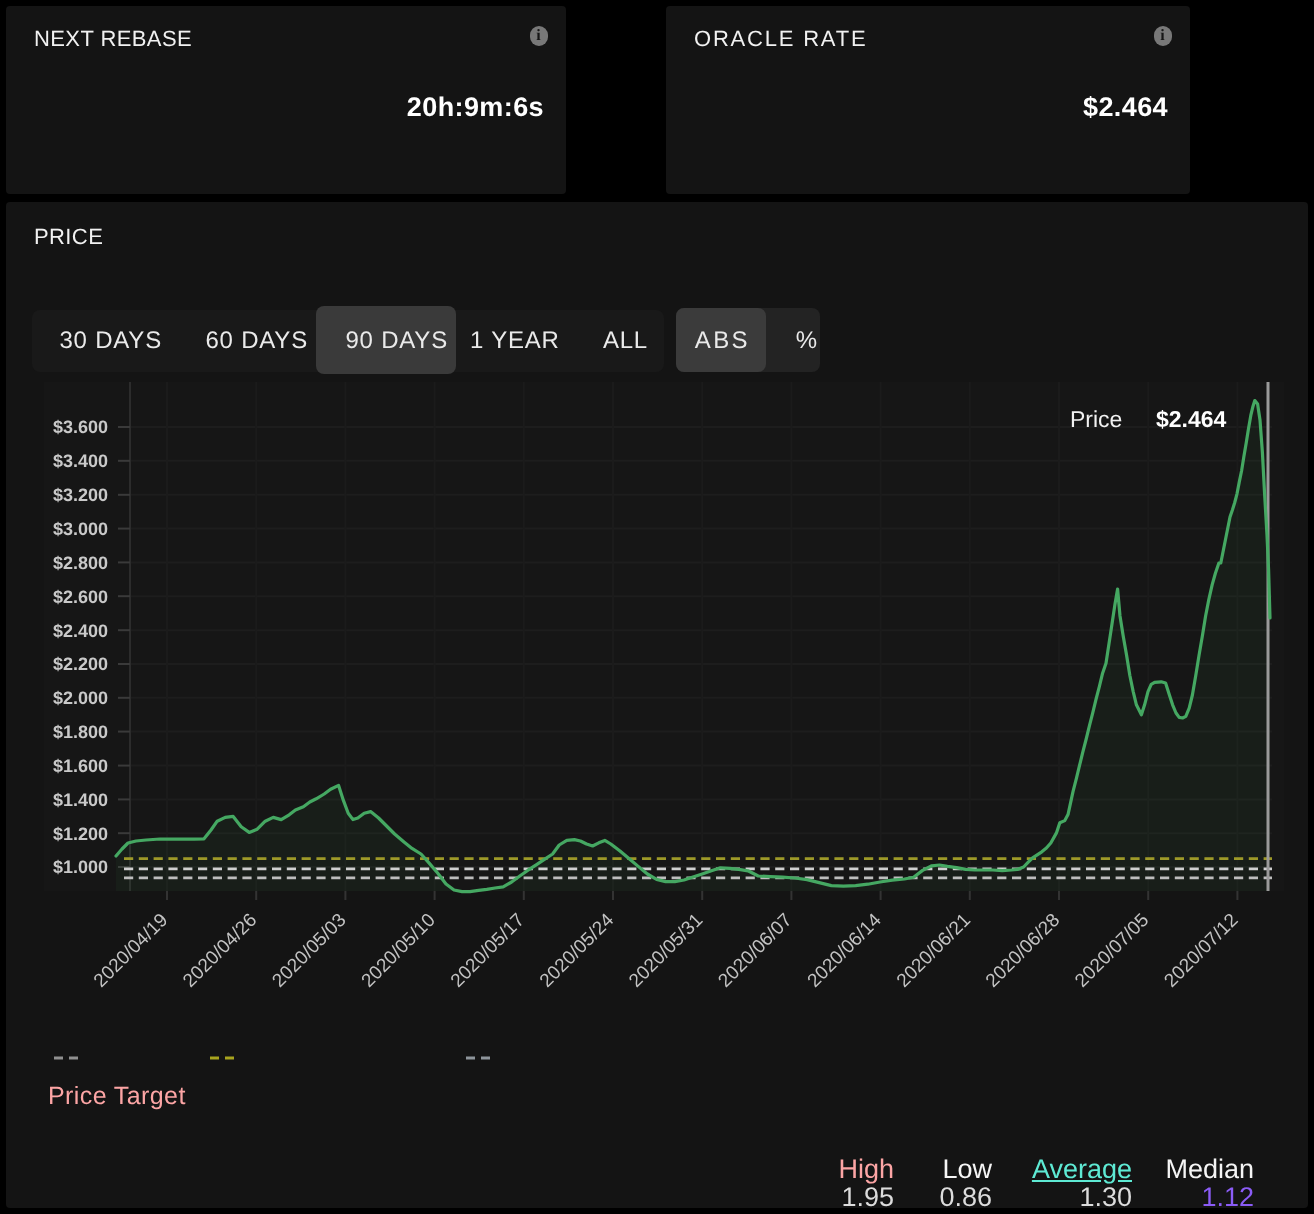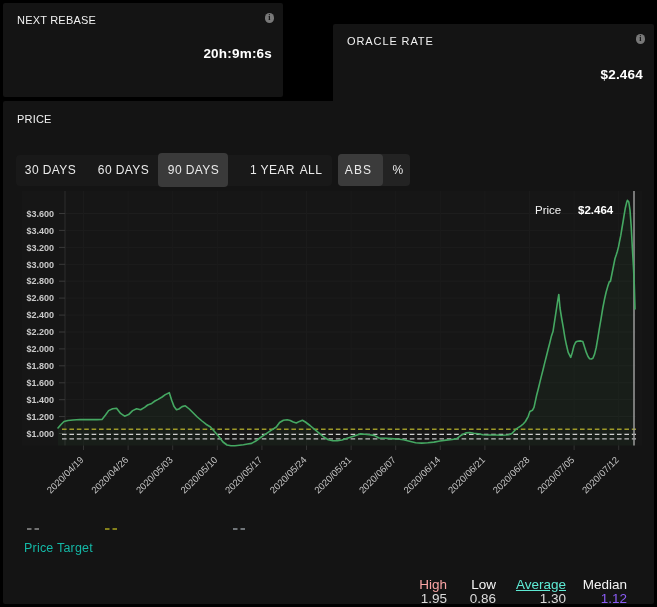--- a/index.html
+++ b/index.html
@@ -1,53 +1,53 @@
 <!DOCTYPE html>
 <html><head>
 <meta charset="utf-8">
 <style>
 html,body{margin:0;padding:0;background:#000;font-family:"Liberation Sans",sans-serif;}
 #stage{position:relative;width:657px;height:607px;background:#000;overflow:hidden;}
 .card{position:absolute;background:#141414;border-radius:2px;}
 .ctitle{position:absolute;left:14px;top:11px;font-size:11px;letter-spacing:.2px;color:#f1f1f1;}
 .cvalue{position:absolute;right:11px;top:42.5px;font-size:13.5px;font-weight:bold;color:#fff;letter-spacing:.2px;}
 .info{position:absolute;right:9px;top:10px;width:9.5px;height:9.5px;border-radius:50%;background:#787878;color:#161616;font-size:8px;font-weight:bold;text-align:center;line-height:9.5px;font-family:"Liberation Serif",serif;}
-.tab{position:absolute;font-size:12px;color:#eaeaea;letter-spacing:.4px;white-space:nowrap;text-align:center;}
-.legend-label{position:absolute;font-size:12.5px;color:#14b8a6;white-space:nowrap;letter-spacing:.2px;text-align:right;}
+.tab{position:absolute;font-size:12px;color:#eaeaea;letter-spacing:.4px;white-space:nowrap;text-align:right;}
+.legend-label{position:absolute;font-size:12.5px;color:#fca5a5;white-space:nowrap;letter-spacing:.2px;text-align:right;}
 .stat{position:absolute;font-size:13.5px;text-align:right;white-space:nowrap;}
 </style>
 </head>
 <body>
 <div id="stage">
 
   <div class="card" style="left:3px;top:3px;width:280px;height:94px;">
     <div class="ctitle">NEXT REBASE</div>
     <div class="info">i</div>
     <div class="cvalue">20h:9m:6s</div>
   </div>
 
-  <div class="card" style="left:333px;top:3px;width:321px;height:94px;margin-top:21px;">
+  <div class="card" style="left:333px;top:3px;width:262px;height:94px;">
     <div class="ctitle" style="letter-spacing:.9px;">ORACLE RATE</div>
     <div class="info">i</div>
     <div class="cvalue">$2.464</div>
   </div>
 
   <div class="card" style="left:3px;top:101px;width:651px;height:503px;">
     <div class="ctitle" style="left:14px;top:12px;">PRICE</div>
 
     <div style="position:absolute;left:13px;top:54px;width:315.5px;height:31px;background:#191919;border-radius:4px;"></div>
 
     <div style="position:absolute;left:154.5px;top:52px;width:70px;height:33.5px;background:#3a3a3a;border-radius:4px;"></div>
 
     <div style="position:absolute;left:335px;top:53px;width:72px;height:31.5px;background:#232323;border-radius:4px;"></div>
     <div style="position:absolute;left:335px;top:53px;width:44.5px;height:31.5px;background:#3b3b3b;border-radius:4px;"></div>
     <div class="tab" style="left:17px;top:62px;width:61px;">30 DAYS</div>
     <div class="tab" style="left:90px;top:62px;width:61px;">60 DAYS</div>
     <div class="tab" style="left:160px;top:62px;width:61px;">90 DAYS</div>
-    <div class="tab" style="left:232px;top:62px;width:44px;margin-left:15px;">1 YEAR</div>
+    <div class="tab" style="left:232px;top:62px;width:44px;">1 YEAR</div>
     <div class="tab" style="left:295px;top:62px;width:26px;">ALL</div>
     <div class="tab" style="left:339px;top:62px;width:33px;letter-spacing:1.2px;">ABS</div>
     <div class="tab" style="left:384px;top:62px;width:22px;">%</div>
 
     <svg width="651" height="503" viewBox="0 0 651 503" style="position:absolute;left:0;top:0;">
       <rect x="19" y="90" width="620" height="254.5" fill="#161616"></rect>
 
       <g stroke="#1d1d1d" stroke-width="1">
         <line x1="62" y1="332.5" x2="633" y2="332.5"></line>
         <line x1="62" y1="315.6" x2="633" y2="315.6"></line>

